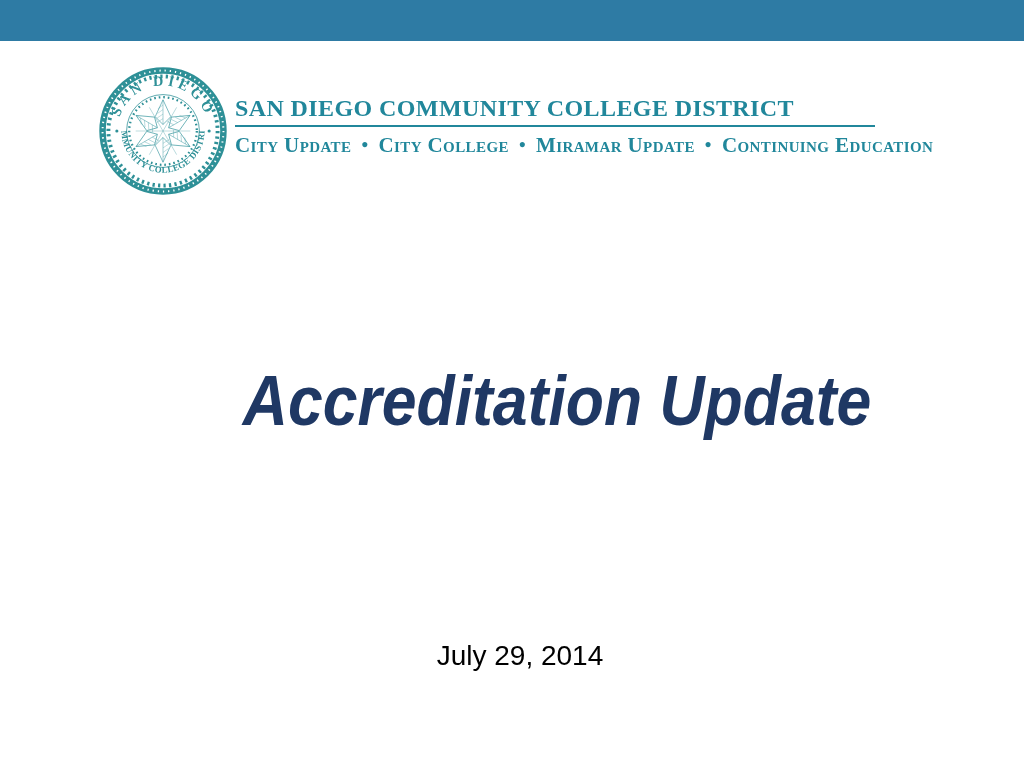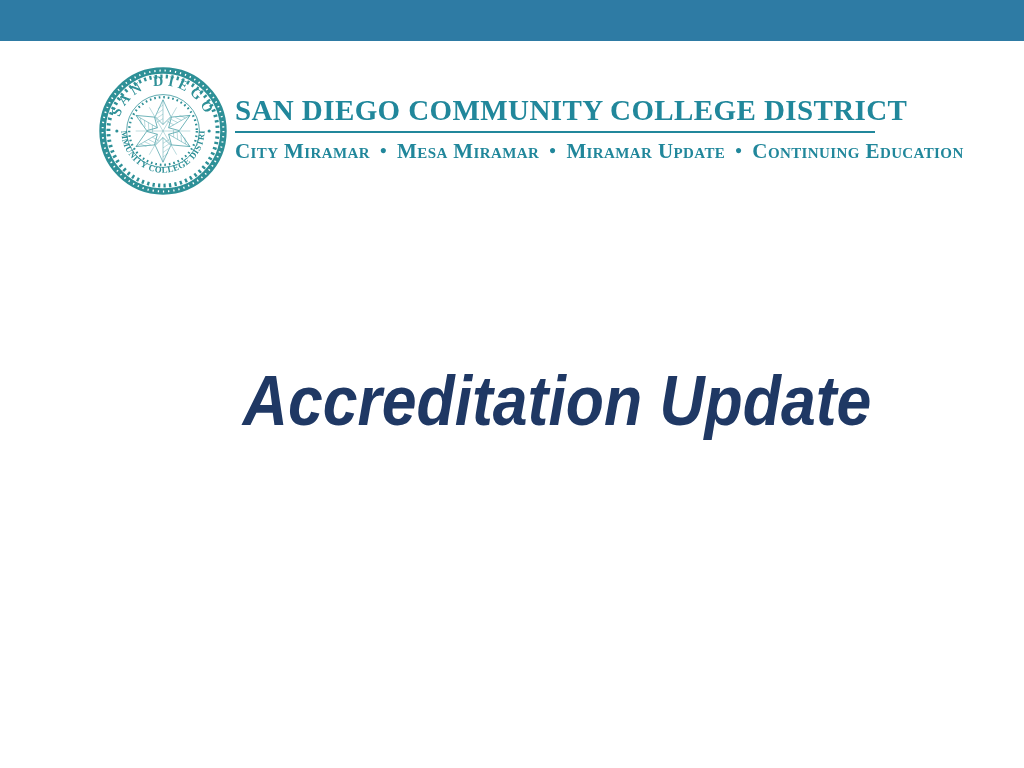--- a/index.html
+++ b/index.html
@@ -25,21 +25,21 @@
   .seal{
     position:absolute;left:98px;top:66px;
     width:130px;height:130px;
   }
   .header-block{
     position:absolute;left:235px;top:95px;width:660px;
   }
   .district-name{
     font-family:"Liberation Serif", serif;
     font-weight:bold;
-    font-size:29px;
+    font-size:24px;
     letter-spacing:0.4px;
     color:var(--teal-text);
     white-space:nowrap;
     line-height:1.1;
   }
   .header-rule{
     width:640px;height:2px;
     background:var(--teal-text);
     margin-top:4px;
   }
@@ -175,19 +175,20 @@
           <path d="M100,74 L91,80" stroke-width="0.5"></path>
           <path d="M100,81 L90.5,87" stroke-width="0.5"></path>
           <path d="M100,100 L100,58" stroke-width="0.5" transform="rotate(30 100 100)"></path>
         </g>
       </g>
   </svg>
 
   <div class="header-block">
     <div class="district-name">SAN DIEGO COMMUNITY COLLEGE DISTRICT</div>
     <div class="header-rule"></div>
-    <div class="colleges-line"><span>City Miramar</span><span class="bullet-separator">•</span><span>Mesa Miramar</span><span class="bullet-separator">•</span><span>Miramar Update</span><span class="bullet-separator">•</span><span>Continuing Education</span></div>
+    <div class="colleges-line"><span>City Update</span><span class="bullet-separator">•</span><span>City College</span><span class="bullet-separator">•</span><span>Miramar Update</span><span class="bullet-separator">•</span><span>Continuing Education</span></div>
   </div>
 
   <div class="slide-title">Accreditation Update</div>
 
+  <div class="slide-date">July 29, 2014</div>
 
 </div>
 
 </body></html>

